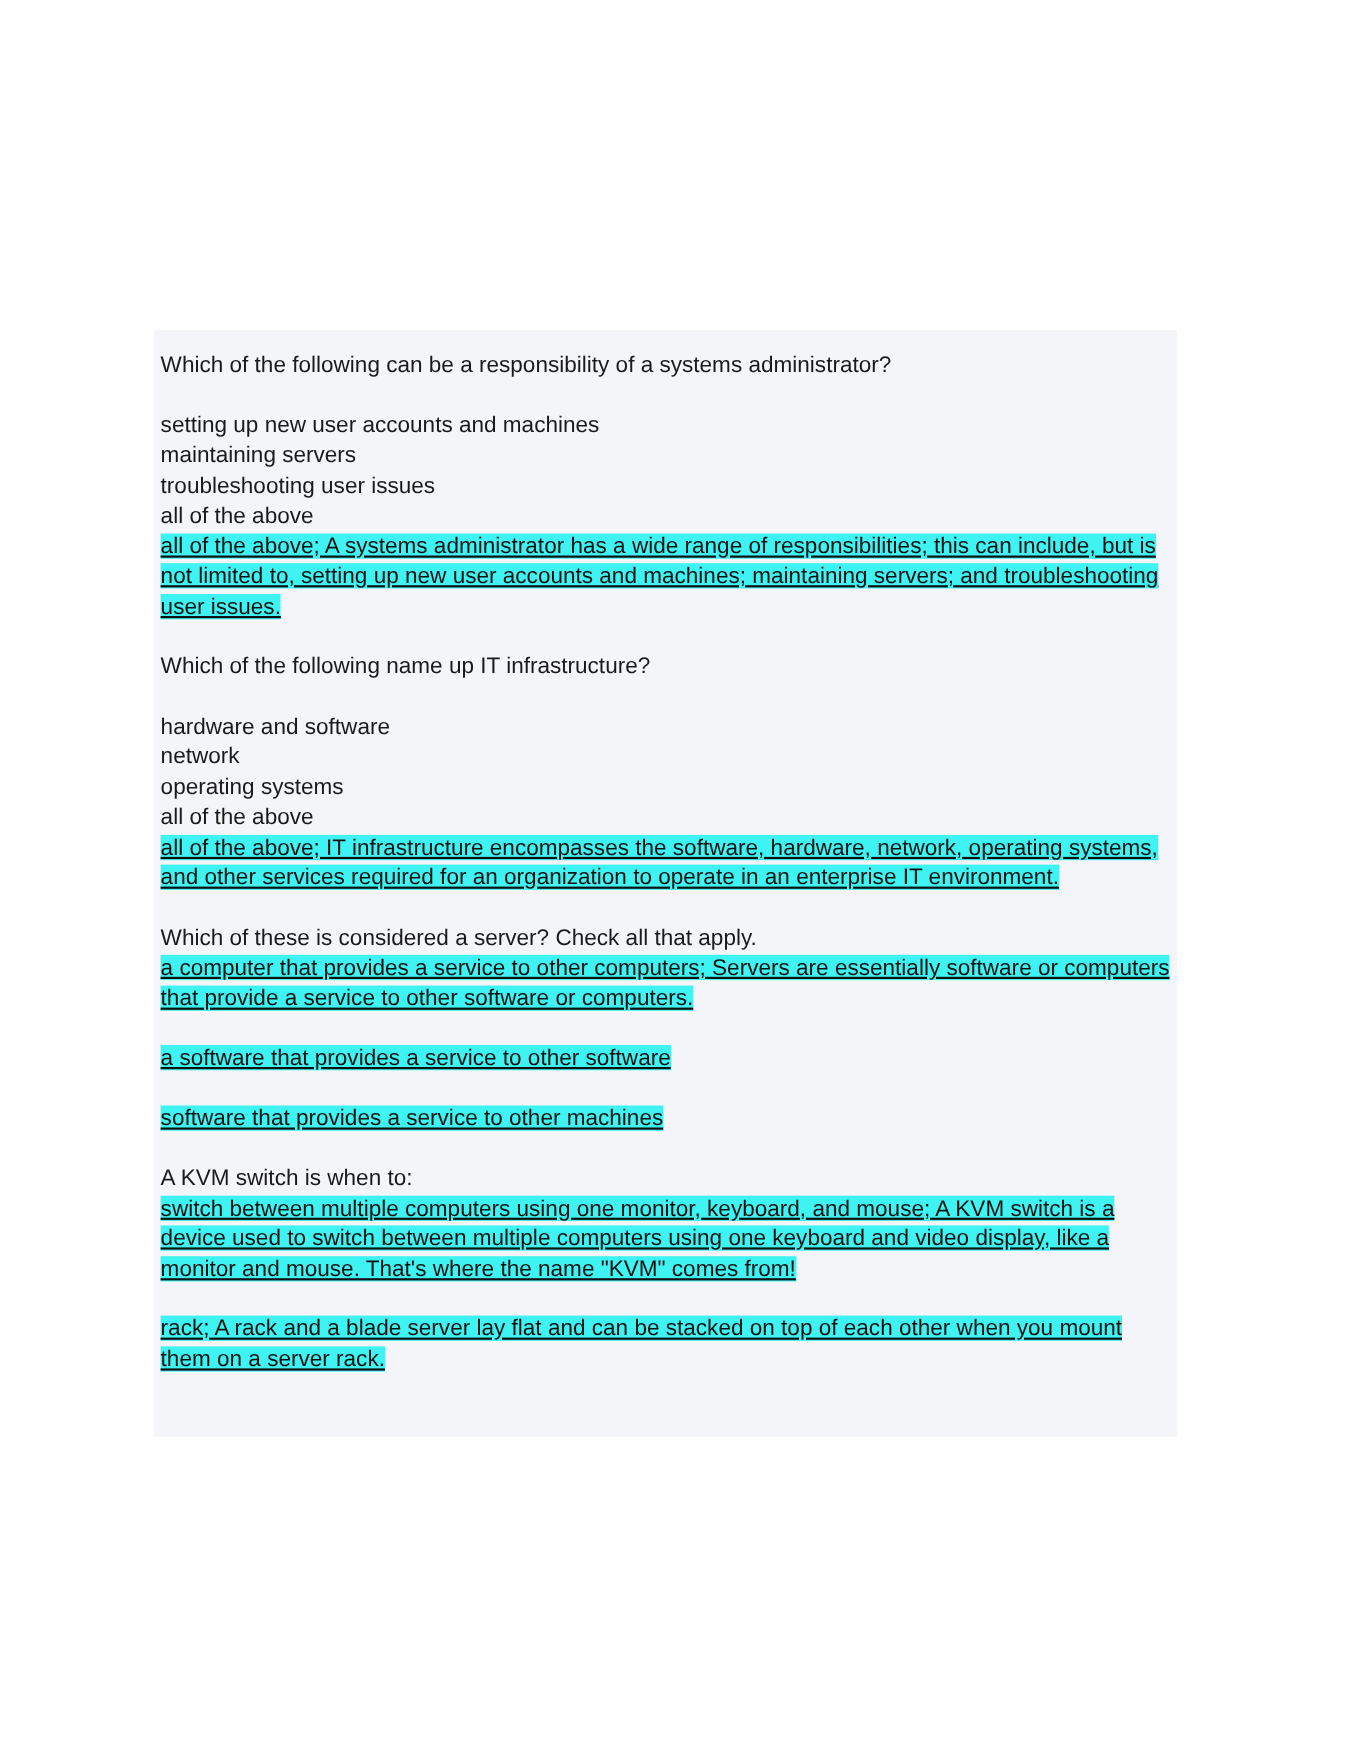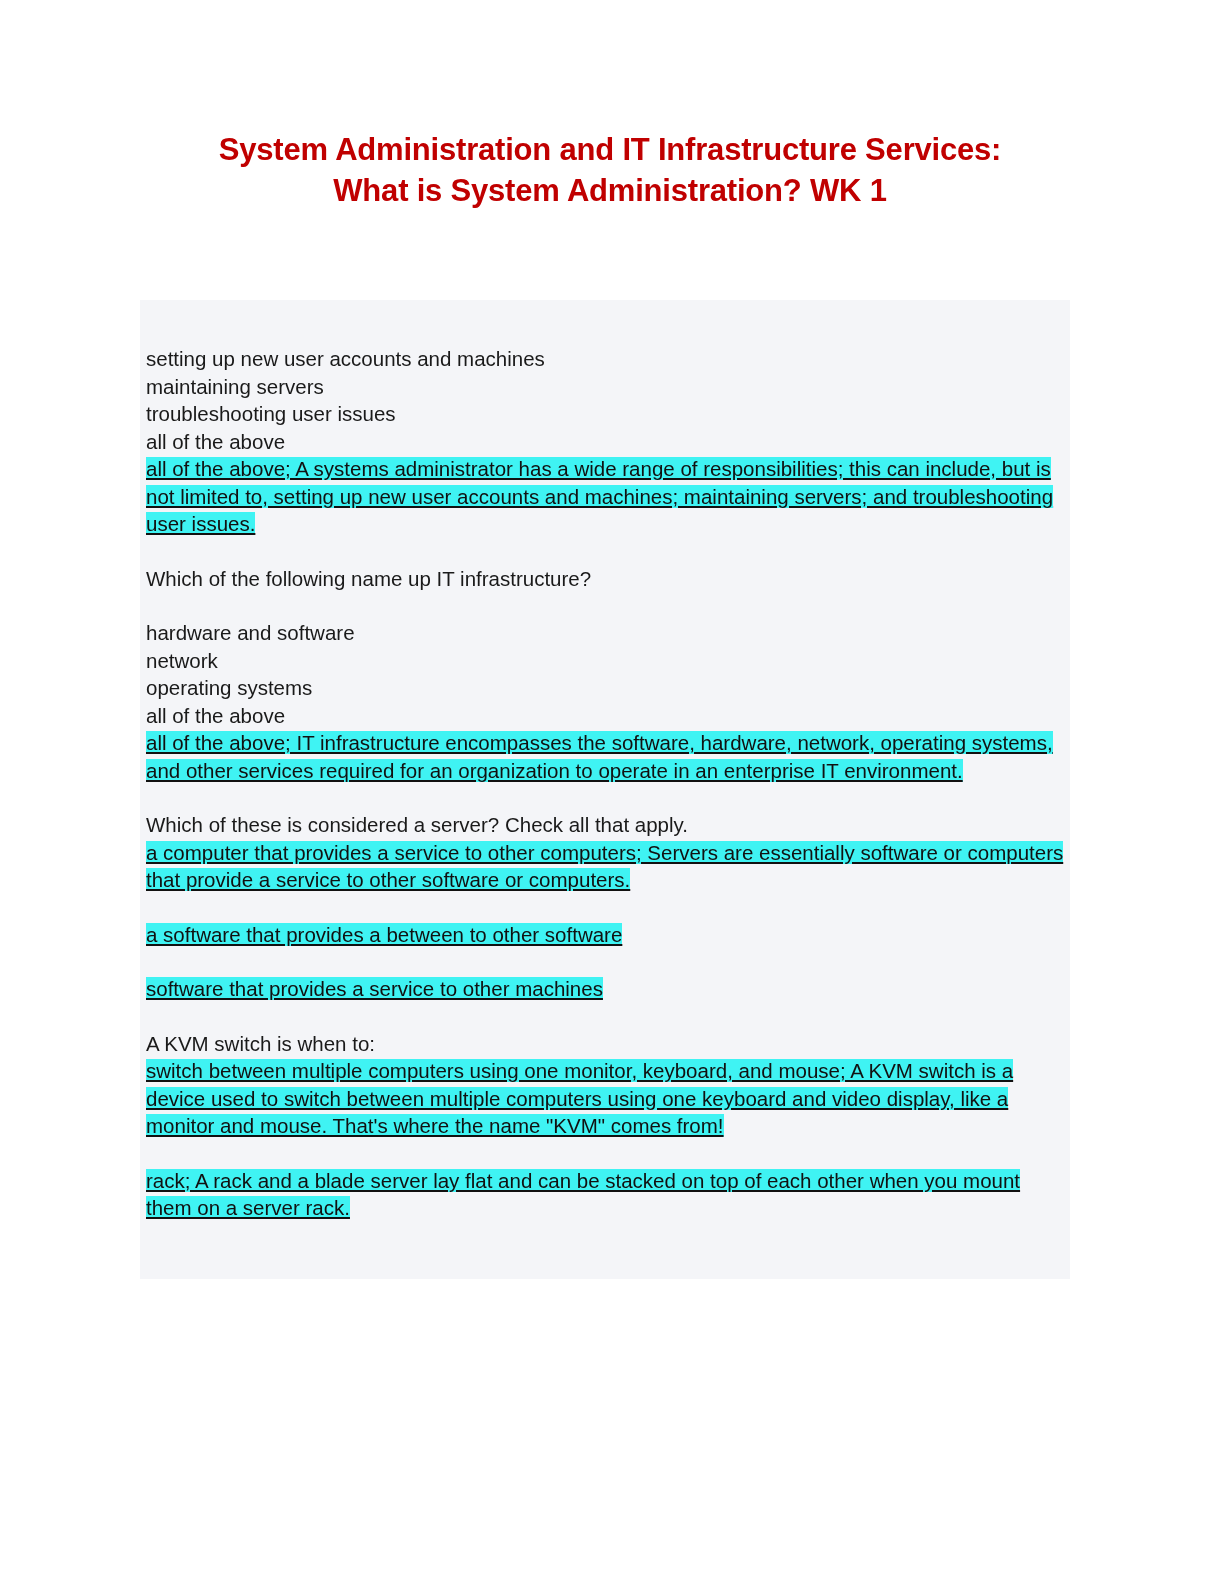--- a/index.html
+++ b/index.html
@@ -71,28 +71,25 @@
     margin: 0;
     padding: 0 2px;
     max-width: 920px;
   }
 </style>
 </head>
 <body>
 
 <div class="page">
 
-  <div class="doc-title">
-    <div>System Administration and IT Infrastructure Services:</div>
-    <div>What is System Administration? WK 1</div>
-  </div>
 
   <div class="body-block">
 
     <div class="qa">
+      <div class="line">Which of the following can be a responsibility of a systems administrator?</div>
       <div class="spacer"></div>
       <div class="line">setting up new user accounts and machines</div>
       <div class="line">maintaining servers</div>
       <div class="line">troubleshooting user issues</div>
       <div class="line">all of the above</div>
       <p class="para"><span class="hl">all of the above; A systems administrator has a wide range of responsibilities; this can include, but is not limited to, setting up new user accounts and machines; maintaining servers; and troubleshooting user issues.</span></p>
     </div>
 
     <div class="spacer"></div>
 
@@ -105,21 +102,21 @@
       <div class="line">all of the above</div>
       <p class="para"><span class="hl">all of the above; IT infrastructure encompasses the software, hardware, network, operating systems, and other services required for an organization to operate in an enterprise IT environment.</span></p>
     </div>
 
     <div class="spacer"></div>
 
     <div class="qa">
       <div class="line">Which of these is considered a server? Check all that apply.</div>
       <p class="para"><span class="hl">a computer that provides a service to other computers; Servers are essentially software or computers that provide a service to other software or computers.</span></p>
       <div class="spacer-sm"></div>
-      <p class="para"><span class="hl">a software that provides a between to other software</span></p>
+      <p class="para"><span class="hl">a software that provides a service to other software</span></p>
       <div class="spacer-sm"></div>
       <p class="para"><span class="hl">software that provides a service to other machines</span></p>
     </div>
 
     <div class="spacer"></div>
 
     <div class="qa">
       <div class="line">A KVM switch is when to:</div>
       <p class="para"><span class="hl">switch between multiple computers using one monitor, keyboard, and mouse; A KVM switch is a device used to switch between multiple computers using one keyboard and video display, like a monitor and mouse. That's where the name "KVM" comes from!</span></p>
     </div>

